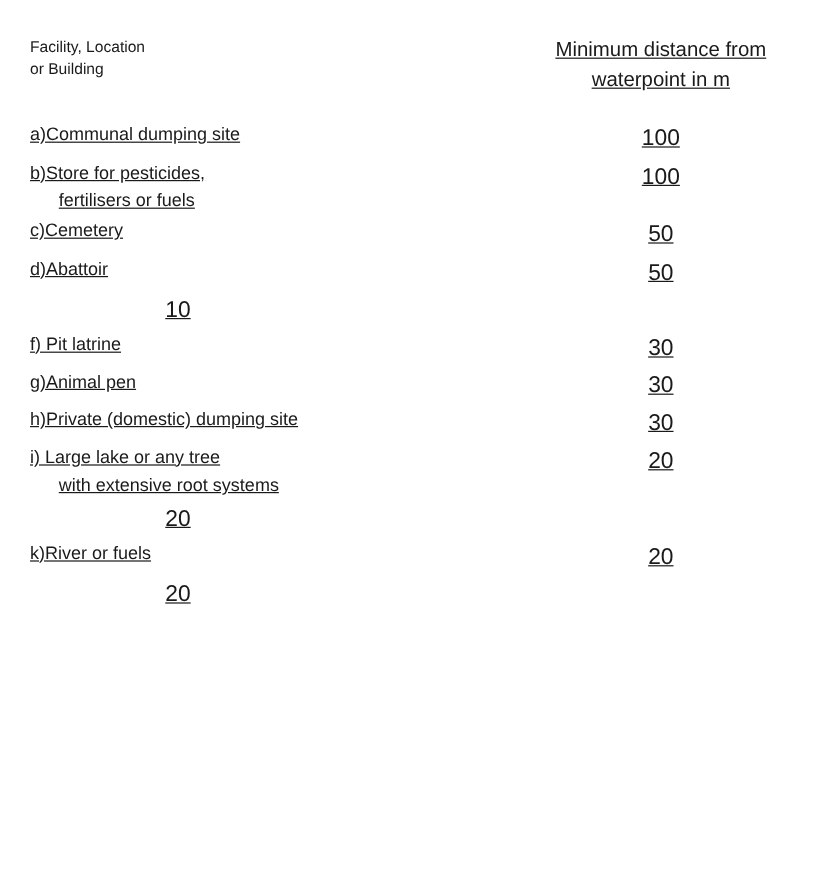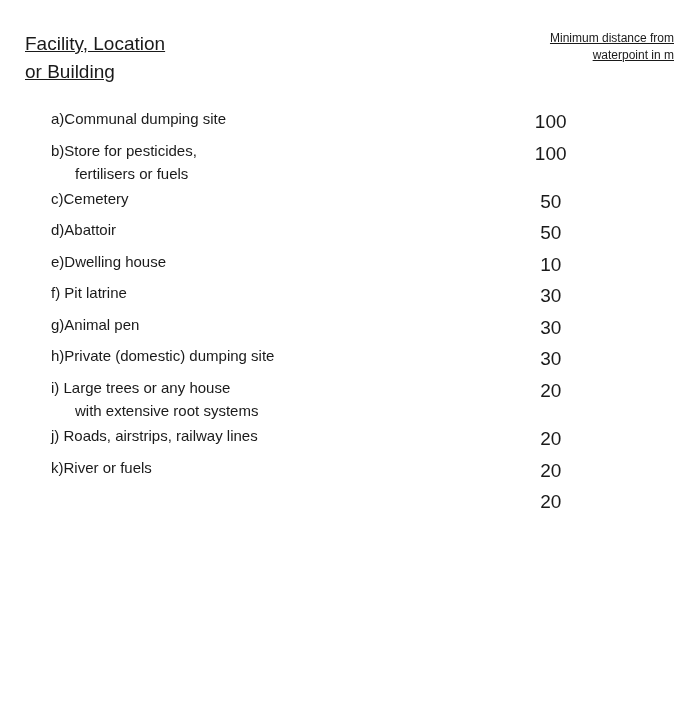--- a/index.html
+++ b/index.html
@@ -26,41 +26,41 @@
     .header-row {
       display: flex;
       justify-content: space-between;
       align-items: flex-start;
       margin-bottom: 18px;
       padding-bottom: 4px;
     }
 
     .header-col1 {
       width: 58%;
-      font-size: 19px;
+      font-size: 13px;
       line-height: 1.45;
-      text-decoration: underline;
       font-weight: normal;
     }
 
     .header-col2 {
       width: 38%;
-      text-align: right;
-      font-size: 12px;
+      text-align: center;
+      font-size: 17px;
       line-height: 1.45;
       text-decoration: underline;
       font-weight: normal;
     }
 
     .data-row {
       display: flex;
-      justify-content: flex-end;
+      justify-content: space-between;
       align-items: flex-start;
       margin-bottom: 2px;
       min-height: 22px;
+      text-decoration: underline;
     }
 
     .row-label {
       width: 58%;
       font-size: 15px;
       line-height: 1.55;
     }
 
     .row-label .sub-line {
       padding-left: 24px;
@@ -102,41 +102,39 @@
       </div>
       <div class="data-row">
         <div class="row-label"><span>c)Cemetery</span></div>
         <div class="row-value">50</div>
       </div>
       <div class="data-row">
         <div class="row-label"><span>d)Abattoir</span></div>
         <div class="row-value">50</div>
       </div>
       <div class="data-row">
-        <div class="row-label"><span>e)Dwelling house</span></div>
         <div class="row-value">10</div>
       </div>
       <div class="data-row">
         <div class="row-label"><span>f) Pit latrine</span></div>
         <div class="row-value">30</div>
       </div>
       <div class="data-row">
         <div class="row-label"><span>g)Animal pen</span></div>
         <div class="row-value">30</div>
       </div>
       <div class="data-row">
         <div class="row-label"><span>h)Private (domestic) dumping site</span></div>
         <div class="row-value">30</div>
       </div>
       <div class="data-row">
-        <div class="row-label"><span>i) Large trees or any house</span><span class="sub-line">with extensive root systems</span></div>
+        <div class="row-label"><span>i) Large lake or any tree</span><span class="sub-line">with extensive root systems</span></div>
         <div class="row-value">20</div>
       </div>
       <div class="data-row">
-        <div class="row-label"><span>j) Roads, airstrips, railway lines</span></div>
         <div class="row-value">20</div>
       </div>
       <div class="data-row">
         <div class="row-label"><span>k)River or fuels</span></div>
         <div class="row-value">20</div>
       </div>
       <div class="data-row">
         <div class="row-value">20</div>
       </div>
     </div>

